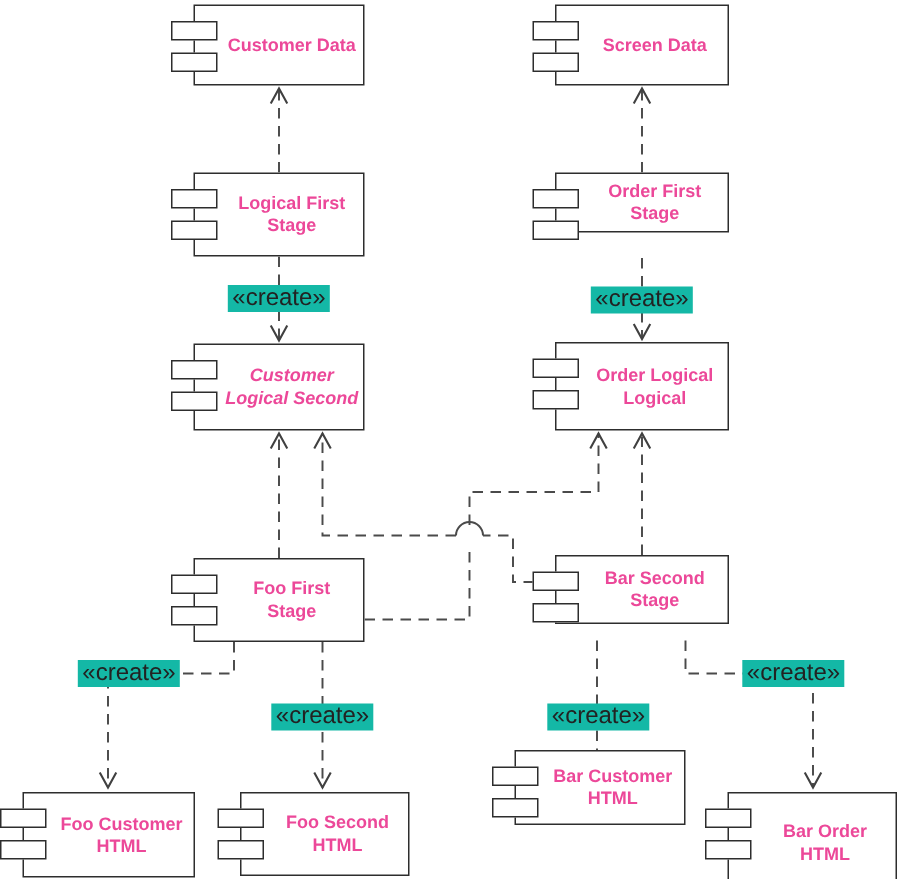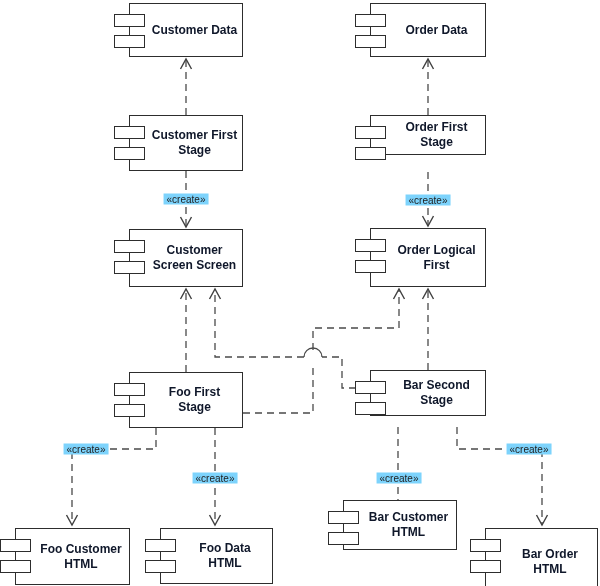--- a/index.html
+++ b/index.html
@@ -18,27 +18,27 @@
   .ctab {
     position:absolute; box-sizing:border-box; left:-16px; width:31px; height:13px;
     background:#ffffff; border:1.4px solid #2d2d2d; z-index:3;
   }
   .ctab.t1 { top:10px; }
   .ctab.t2 { top:31px; }
   .clabel {
     position:absolute; left:0; top:0; right:0; bottom:0;
     display:flex; flex-direction:column; justify-content:center; align-items:center;
     padding-left:17px; text-align:center;
-    font-weight:bold; font-size:12px; line-height:15px; color:#0f172a;
+    font-weight:bold; font-size:12px; line-height:15px; color:#ec4899;
   }
   .clabel span { display:block; white-space:nowrap; }
   .stereotype {
     position:absolute; transform:translate(-50%,-50%); z-index:4;
-    background:#7dd3fc; padding:0 3px; white-space:nowrap;
-    font-size:10px; color:#222222;
+    background:#14b8a6; padding:0 3px; white-space:nowrap;
+    font-size:16px; color:#222222;
   }
 </style>
 </head>
 <body>
 
 <div id="canvas">
   <svg id="connector-layer" width="600" height="586" viewBox="0 0 600 586">
       <g>
         <polyline points="186,115 186,59" class="dep-line"></polyline>
         <path d="M180.5,69 L186,59 L191.5,69" class="dep-arrow"></path>
@@ -101,53 +101,53 @@
       <div class="ctab t1"></div>
       <div class="ctab t2"></div>
       <div class="clabel">
         <span>Customer Data</span>
       </div>
     </div>
     <div class="component" style="left: 370px; top: 3px; width: 116px; height: 54px;">
       <div class="ctab t1"></div>
       <div class="ctab t2"></div>
       <div class="clabel">
-        <span>Order Data</span>
+        <span>Screen Data</span>
       </div>
     </div>
     <div class="component" style="left: 129px; top: 115px; width: 114px; height: 56px;">
       <div class="ctab t1"></div>
       <div class="ctab t2"></div>
       <div class="clabel">
-        <span>Customer First</span>
+        <span>Logical First</span>
         <span>Stage</span>
       </div>
     </div>
     <div class="component" style="left: 370px; top: 115px; width: 116px; height: 40px;">
       <div class="ctab t1"></div>
       <div class="ctab t2"></div>
       <div class="clabel">
         <span>Order First</span>
         <span>Stage</span>
       </div>
     </div>
-    <div class="component" style="left: 129px; top: 229px; width: 114px; height: 58px;">
+    <div class="component" style="left: 129px; top: 229px; width: 114px; height: 58px; font-style: italic;">
       <div class="ctab t1"></div>
       <div class="ctab t2"></div>
       <div class="clabel">
         <span>Customer</span>
-        <span>Screen Screen</span>
+        <span>Logical Second</span>
       </div>
     </div>
     <div class="component" style="left: 370px; top: 228px; width: 116px; height: 59px;">
       <div class="ctab t1"></div>
       <div class="ctab t2"></div>
       <div class="clabel">
         <span>Order Logical</span>
-        <span>First</span>
+        <span>Logical</span>
       </div>
     </div>
     <div class="component" style="left: 129px; top: 372px; width: 114px; height: 56px;">
       <div class="ctab t1"></div>
       <div class="ctab t2"></div>
       <div class="clabel">
         <span>Foo First</span>
         <span>Stage</span>
       </div>
     </div>
@@ -164,21 +164,21 @@
       <div class="ctab t2"></div>
       <div class="clabel">
         <span>Foo Customer</span>
         <span>HTML</span>
       </div>
     </div>
     <div class="component" style="left: 160px; top: 528px; width: 113px; height: 56px;">
       <div class="ctab t1"></div>
       <div class="ctab t2"></div>
       <div class="clabel">
-        <span>Foo Data</span>
+        <span>Foo Second</span>
         <span>HTML</span>
       </div>
     </div>
     <div class="component" style="left: 343px; top: 500px; width: 114px; height: 50px; text-decoration: underline;">
       <div class="ctab t1"></div>
       <div class="ctab t2"></div>
       <div class="clabel">
         <span>Bar Customer</span>
         <span>HTML</span>
       </div>

